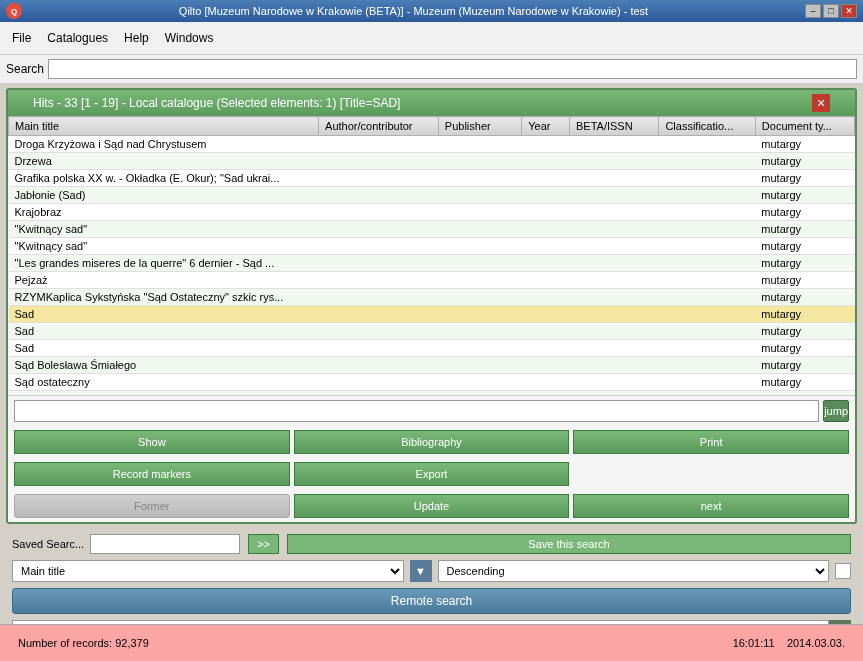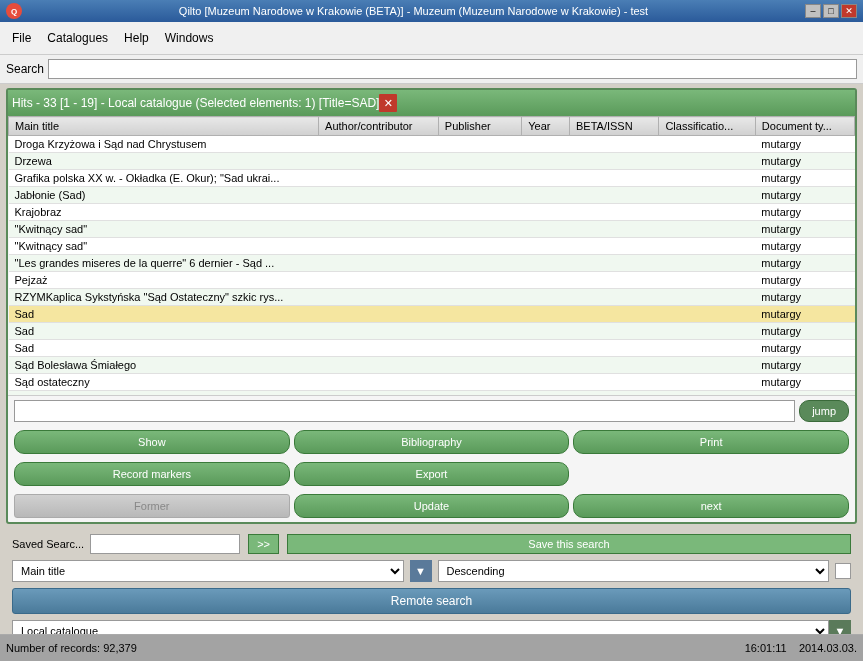--- a/index.html
+++ b/index.html
@@ -80,23 +80,24 @@
       background: #f5f5f5;
       border: 2px solid #5a8a5a;
       border-radius: 3px;
       margin: 0;
       position: relative;
     }
 
     #hits-header {
       background: linear-gradient(to bottom, #7ab87a, #5a9a5a);
       color: white;
-      padding: 4px 4px;
-      display: flex;
-      align-items: center;
+      padding: 4px 25px;
+      display: flex;
+      align-items: center;
+      justify-content: space-between;
       font-size: 12px;
     }
 
     
     #hits-table-container {
       overflow-y: auto;
       height: 280px;
       border-bottom: 1px solid #ccc;
     }
     #hits-table {
@@ -142,44 +143,44 @@
     #jump-input {
       flex: 1;
       height: 22px;
       border: 1px solid #999;
       padding: 0 4px;
       font-size: 11px;
       background: white;
     }
     #jump-btn {
       height: 22px;
-      padding: 0 12px;
+      padding: 0 0;
       background: #5a8a5a;
       color: white;
       border: 1px solid #3a6a3a;
       cursor: pointer;
       font-size: 11px;
-      border-radius: 10px;
+      border-radius: 2px;
     }
 
     
     .btn-row {
       display: grid;
       grid-template-columns: 1fr 1fr 1fr;
       gap: 4px;
       padding: 4px 6px;
     }
     .btn-green {
       background: linear-gradient(to bottom, #7ab87a, #5a9a5a);
       color: white;
       border: 1px solid #3a7a3a;
       padding: 5px 8px;
       cursor: pointer;
       font-size: 11px;
-      border-radius: 10px;
+      border-radius: 0;
       text-align: center;
     }
     .btn-disabled {
       background: linear-gradient(to bottom, #d0d0d0, #b8b8b8);
       color: #888;
       border: 1px solid #aaa;
       padding: 5px 11px;
       cursor: default;
       font-size: 11px;
       border-radius: 3px;
@@ -269,27 +270,27 @@
       font-size: 12px;
       border-radius: 3px;
     }
 
     
     #status-bar {
       position: absolute;
       bottom: 0;
       left: 0;
       right: 0;
-      height: 27px;
-      background: #a3a3a3;
+      height: 37px;
+      background: #fca5a5;
       border-top: 1px solid #aaa;
       display: flex;
       align-items: center;
       justify-content: space-between;
-      padding: 0 6px;
+      padding: 0 18px;
       font-size: 11px;
     }
 
     .col-main { width: 260px; }
     .col-author { width: 80px; }
     .col-publisher { width: 70px; }
     .col-year { width: 40px; }
     .col-isbn { width: 75px; }
     .col-class { width: 80px; }
     .col-doctype { width: 70px; }

